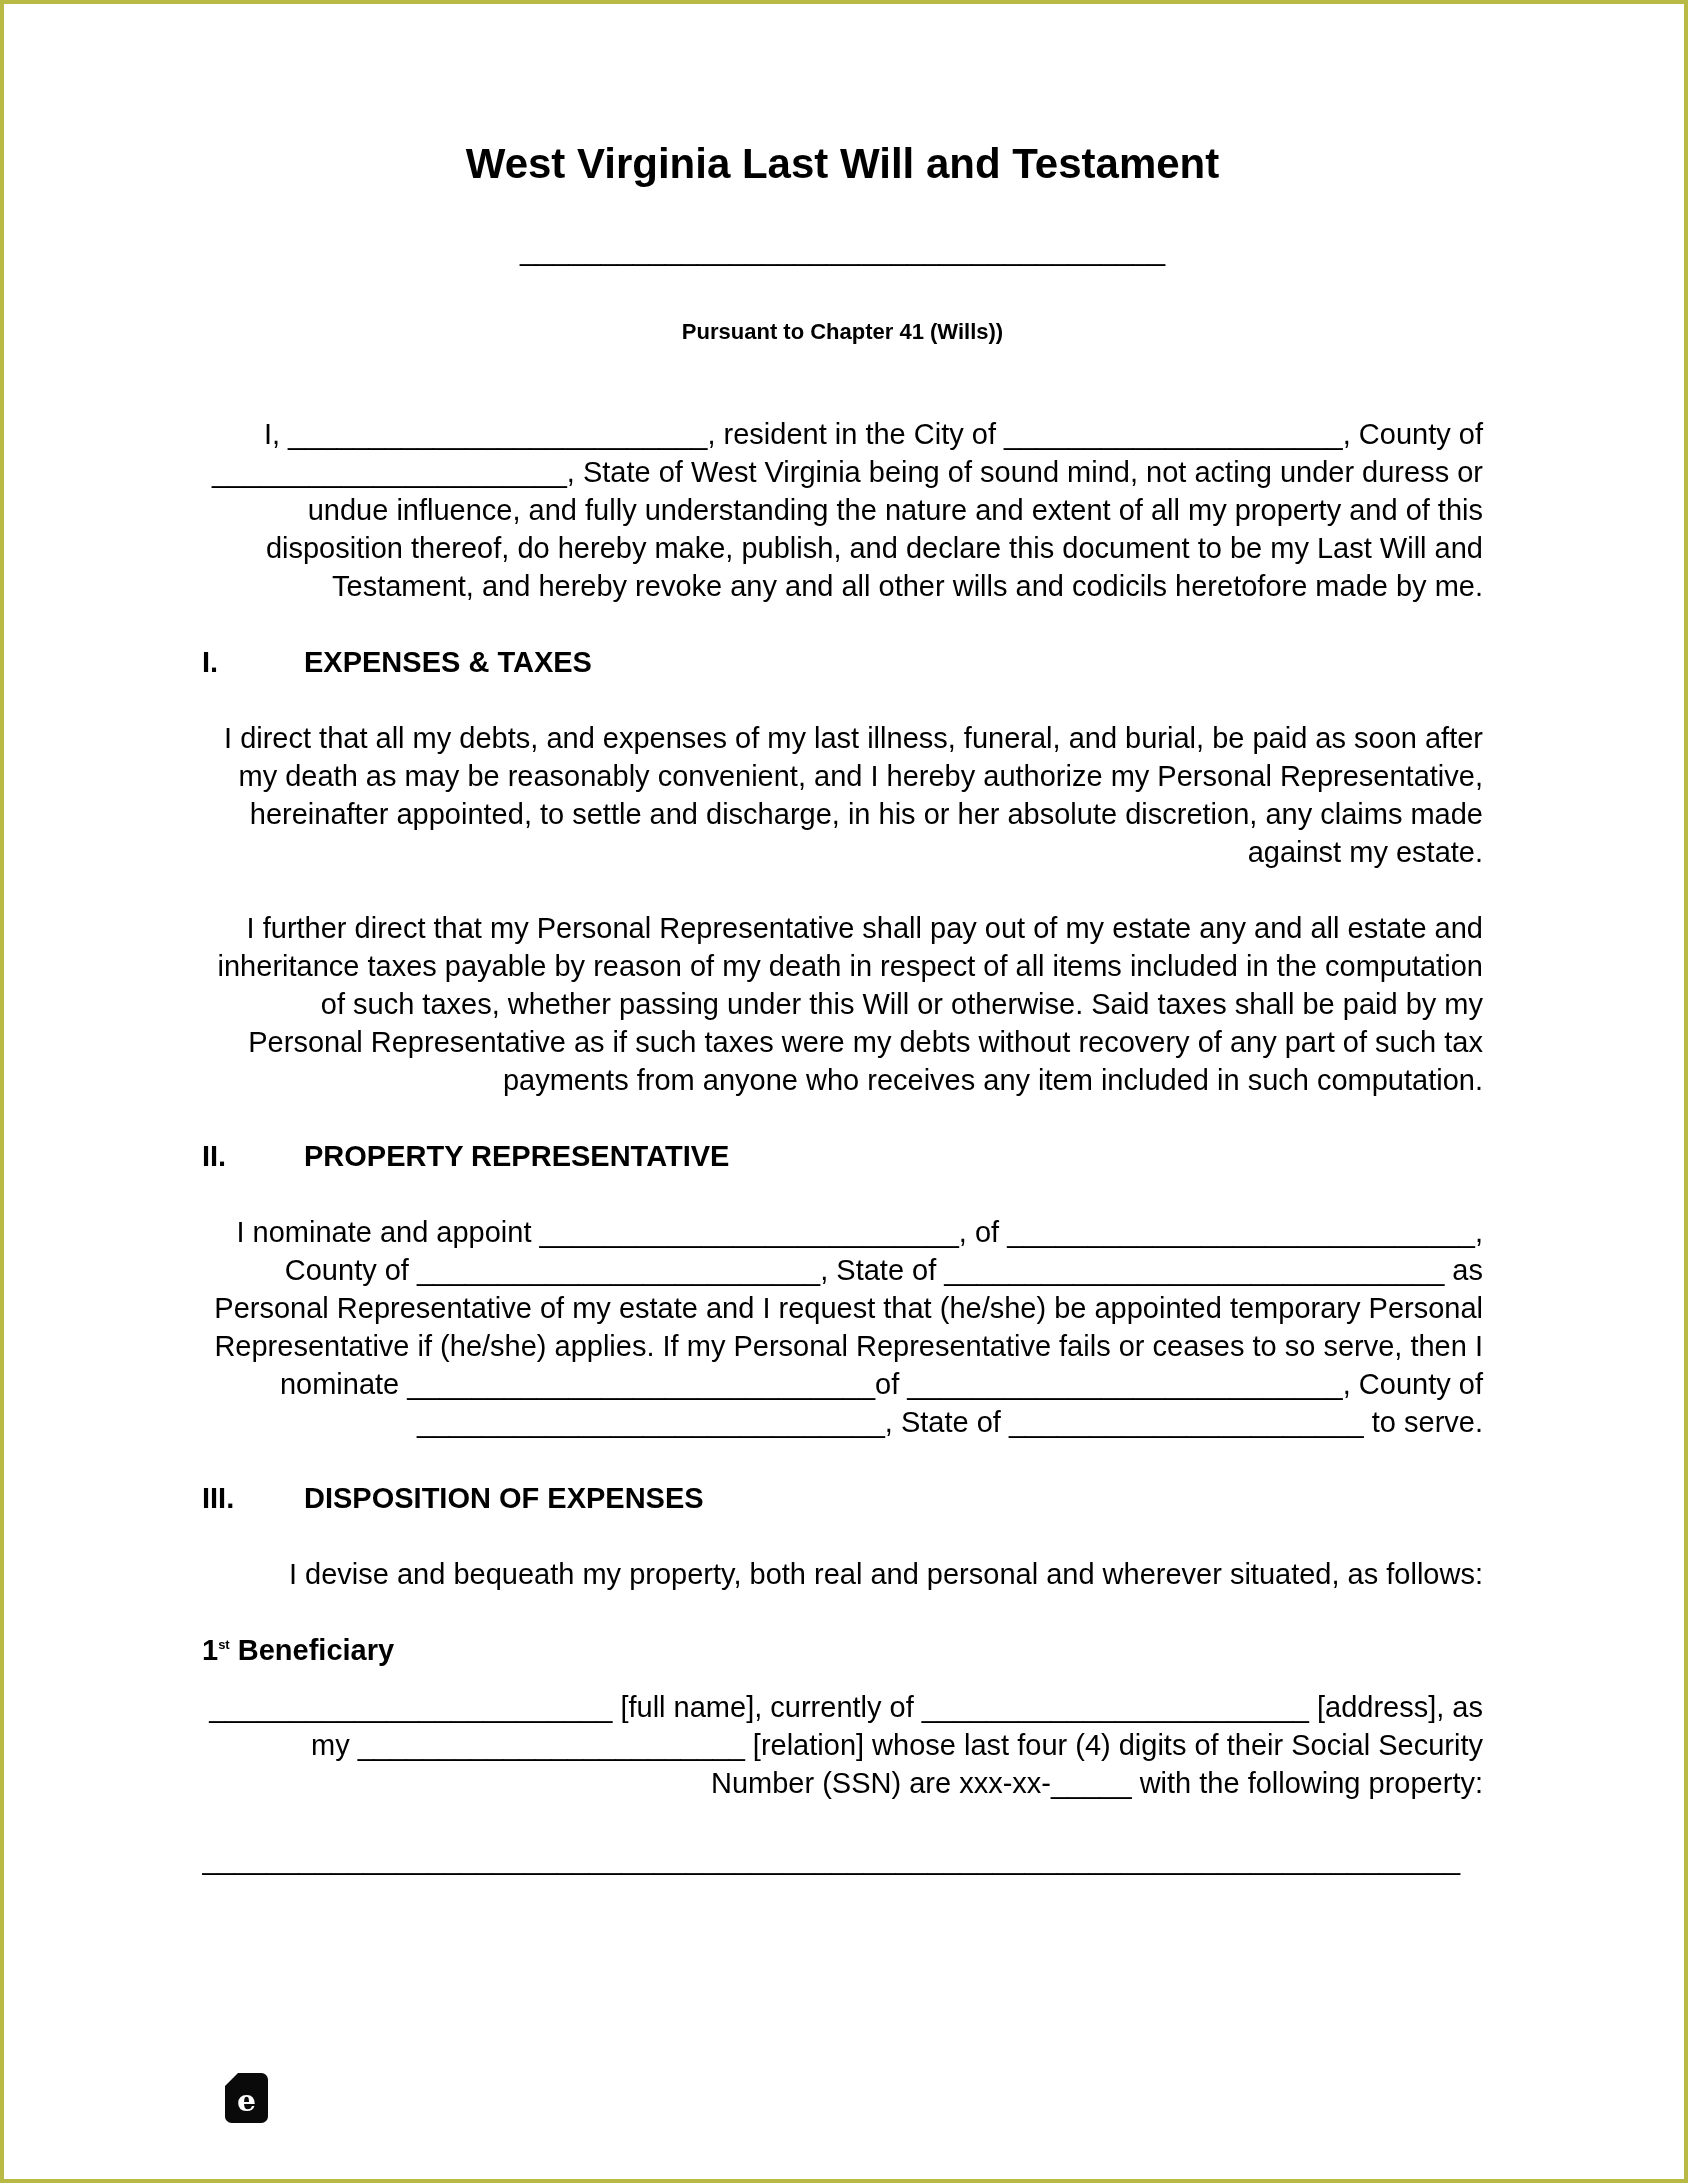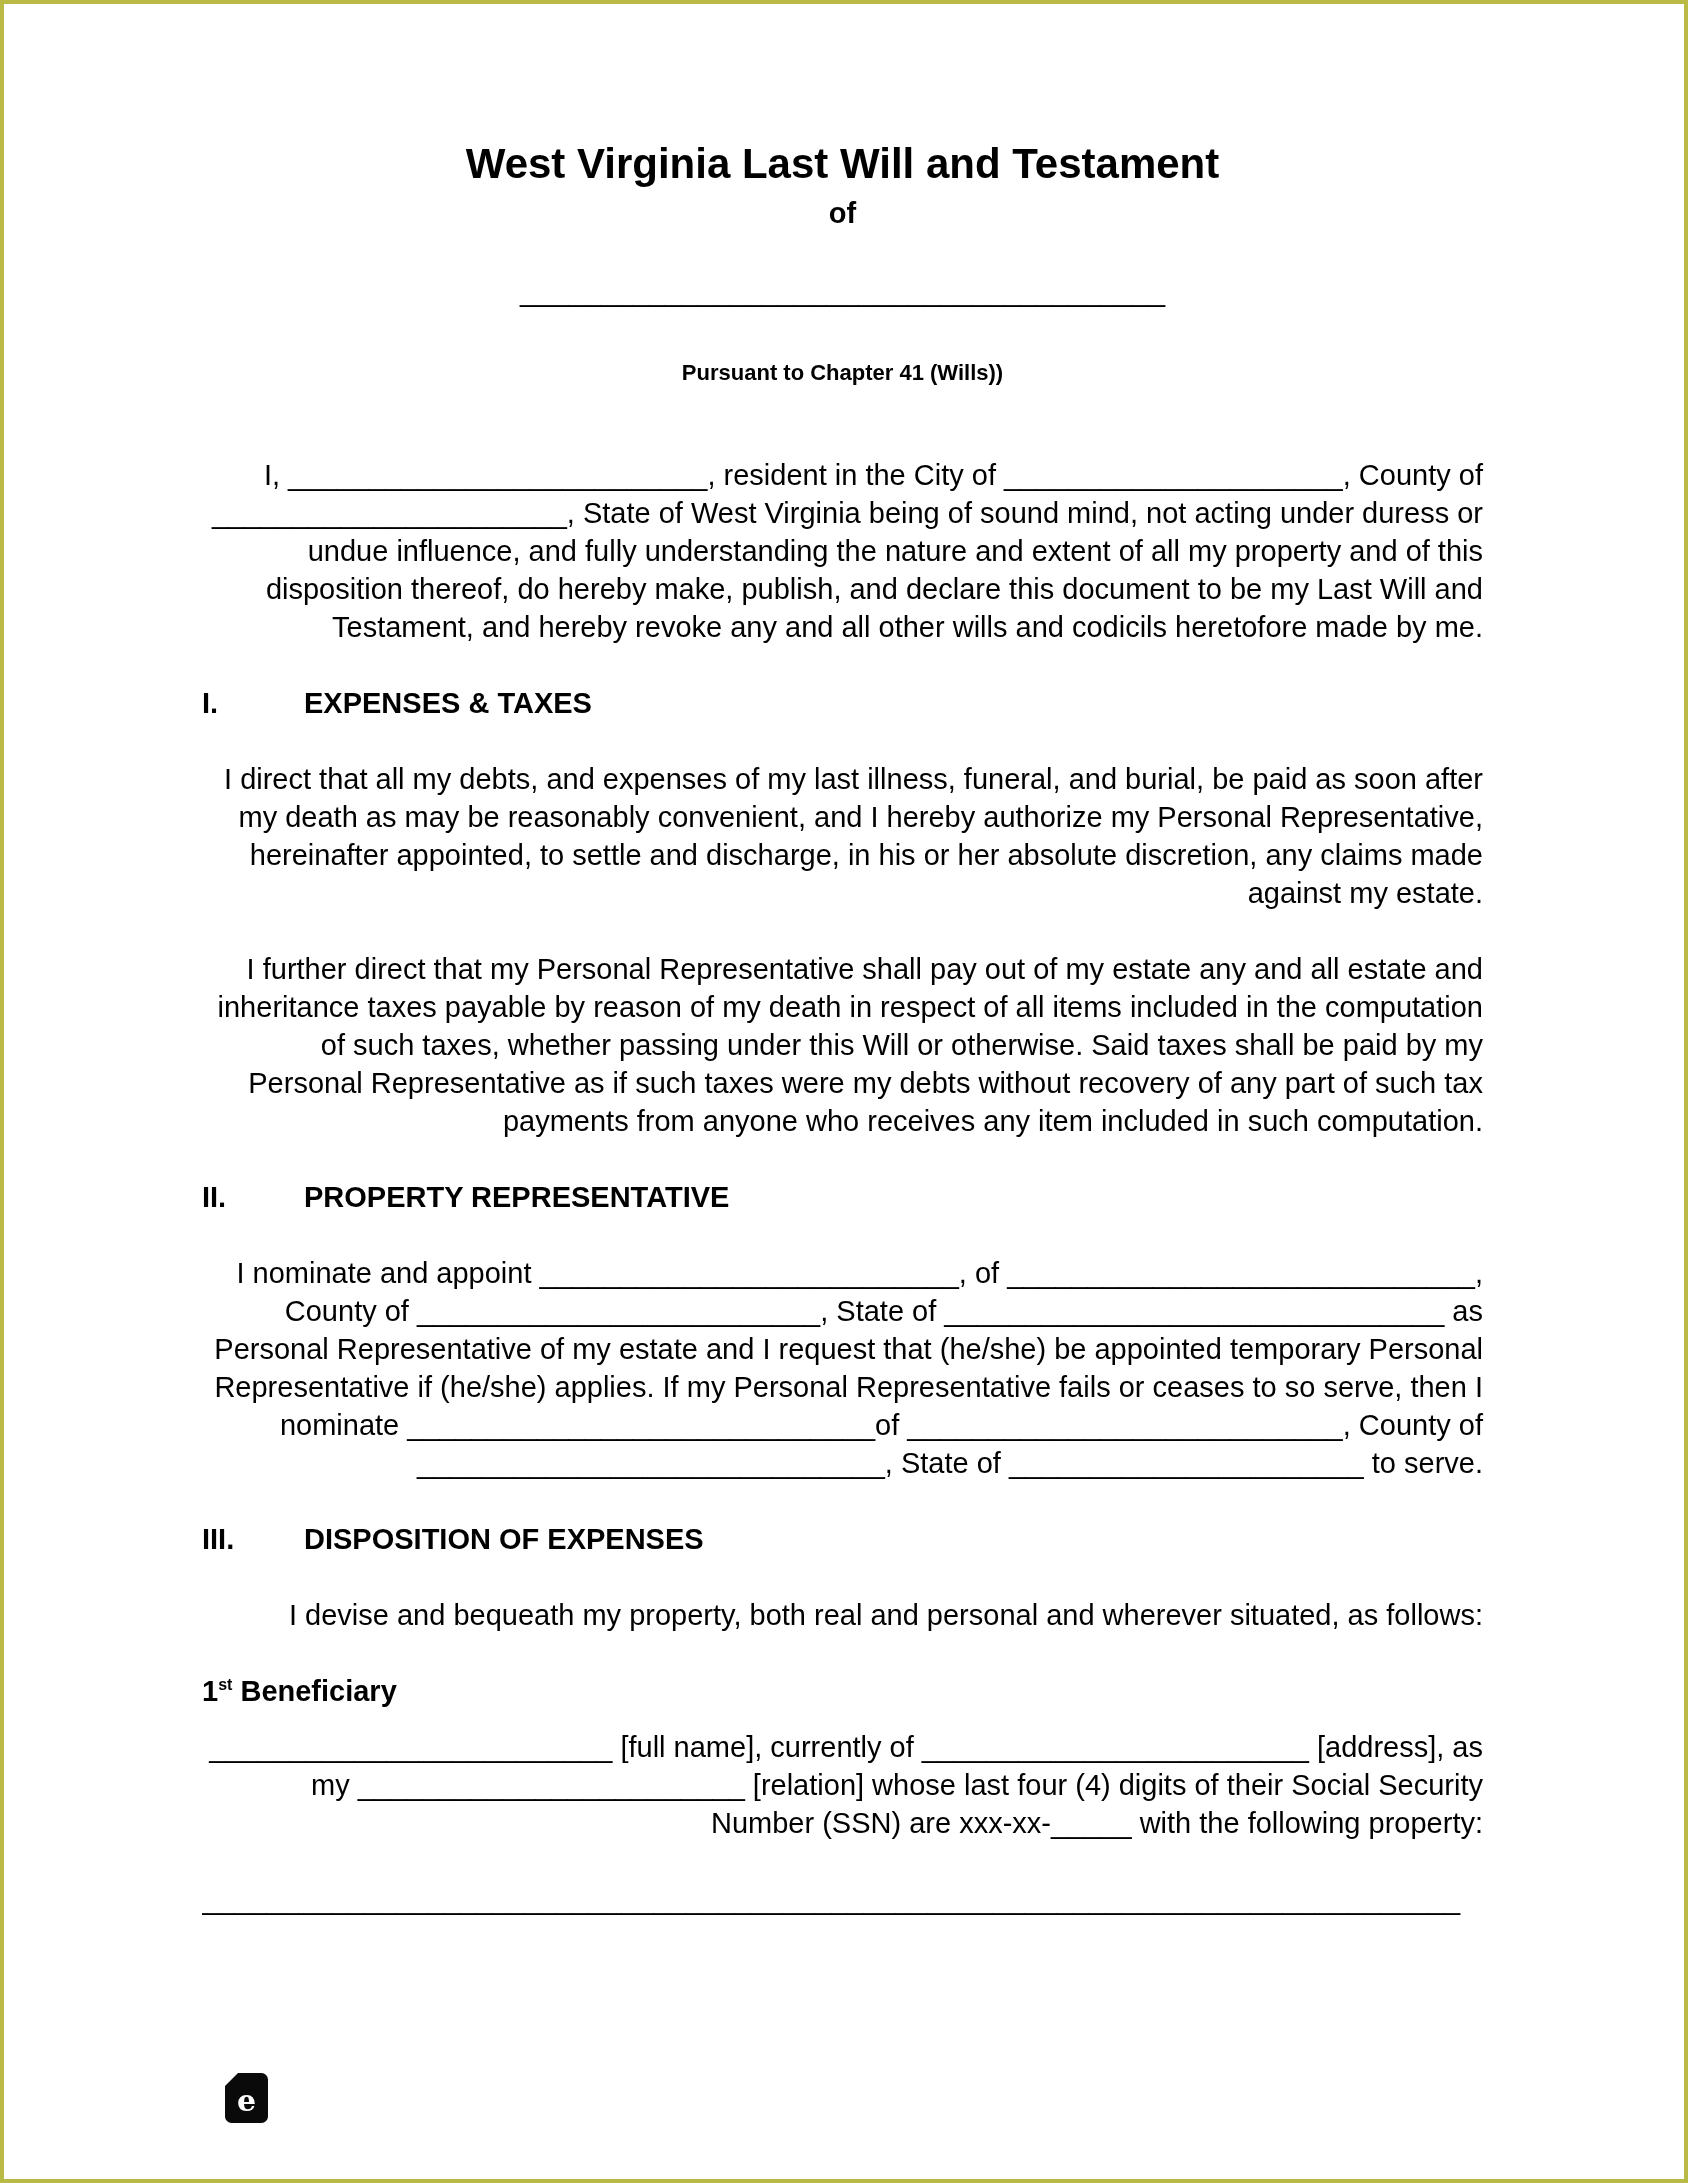--- a/index.html
+++ b/index.html
@@ -44,21 +44,21 @@
     display: flex;
     font-weight: bold;
     margin: 38px 0 38px 0;
   }
   .sec-num { flex: 0 0 102px; width: 102px; }
   .beneficiary-heading {
     font-weight: bold;
     margin: 0 0 18.5px 0;
   }
   .beneficiary-heading sup {
-    font-size: 16px;
+    font-size: 13px;
     vertical-align: super;
     line-height: 0;
   }
   .property-line {
     margin-top: 34px;
     white-space: nowrap;
     overflow: hidden;
   }
   .footer-logo {
     position: absolute;
@@ -92,21 +92,20 @@
     font-family: "DejaVu Serif", "Liberation Serif", serif;
   }
 </style>
 </head>
 <body>
 
 <div class="page" style="border-color: rgb(185, 186, 69);">
 
   <header class="doc-header">
     <h1 class="doc-title">West Virginia Last Will and Testament</h1>
-    <div class="doc-of">of</div>
     <div class="name-blank">________________________________________</div>
     <div class="pursuant">Pursuant to Chapter 41 (Wills))</div>
   </header>
 
   <p class="para intro">I, __________________________, resident in the City of _____________________, County of ______________________, State of West Virginia being of sound mind, not acting under duress or undue influence, and fully understanding the nature and extent of all my property and of this disposition thereof, do hereby make, publish, and declare this document to be my Last Will and Testament, and hereby revoke any and all other wills and codicils heretofore made by me.</p>
 
   <div class="section-heading">
     <span class="sec-num">I.</span>
     <span class="sec-title">EXPENSES &amp; TAXES</span>
   </div>

